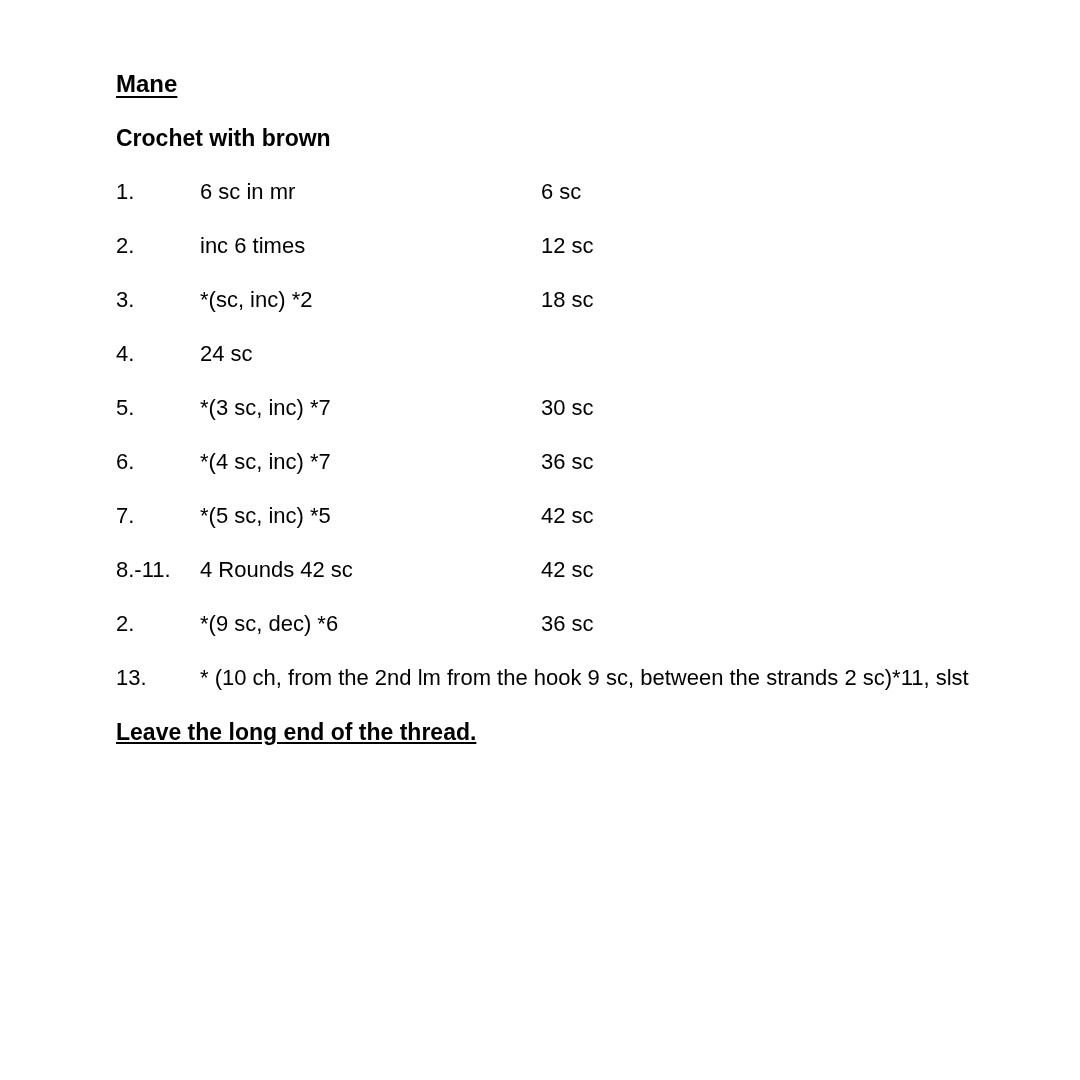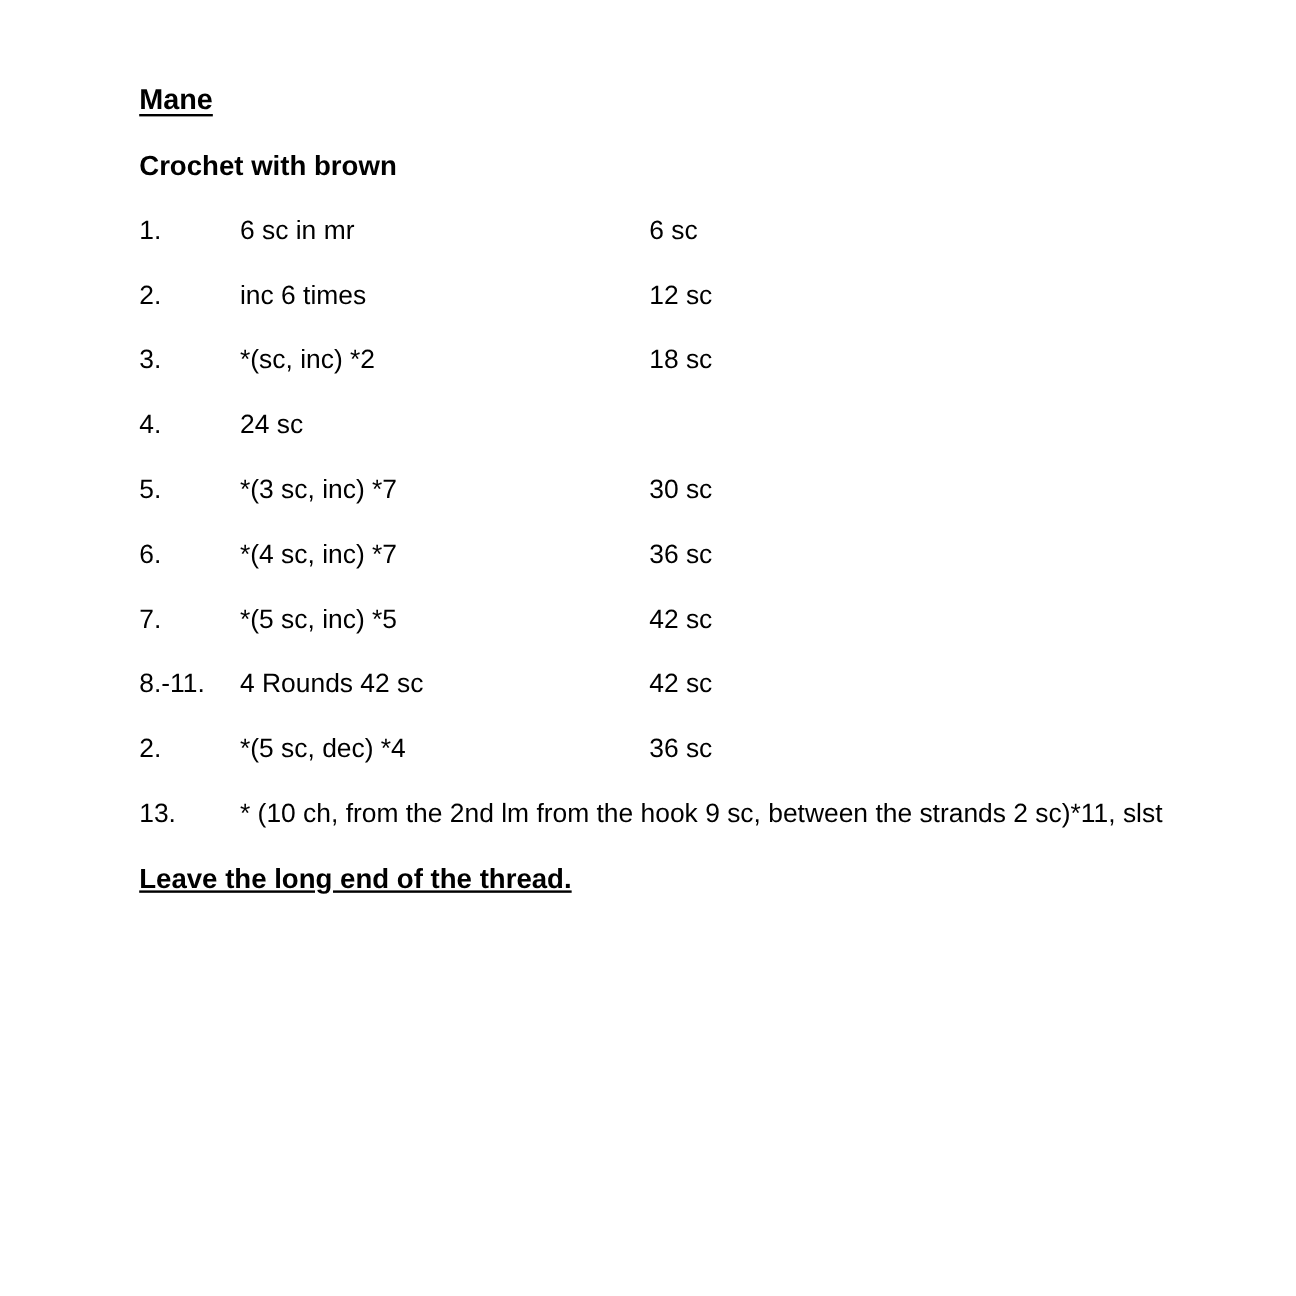--- a/index.html
+++ b/index.html
@@ -113,21 +113,21 @@
   </div>
 
   <div class="row">
     <span class="col-num">8.-11.</span>
     <span class="col-instr">4 Rounds 42 sc</span>
     <span class="col-count">42 sc</span>
   </div>
 
   <div class="row">
     <span class="col-num">2.</span>
-    <span class="col-instr">*(5 sc, dec) *4</span>
+    <span class="col-instr">*(9 sc, dec) *6</span>
     <span class="col-count">36 sc</span>
   </div>
 
   <div class="row">
     <span class="col-num">13.</span>
     <span class="col-instr">* (10 ch, from the 2nd lm from the hook 9 sc, between the strands 2 sc)*11, slst</span>
     <span class="col-count"></span>
   </div>
 </div>
   <p class="footer line">Leave the long end of the thread.</p>

